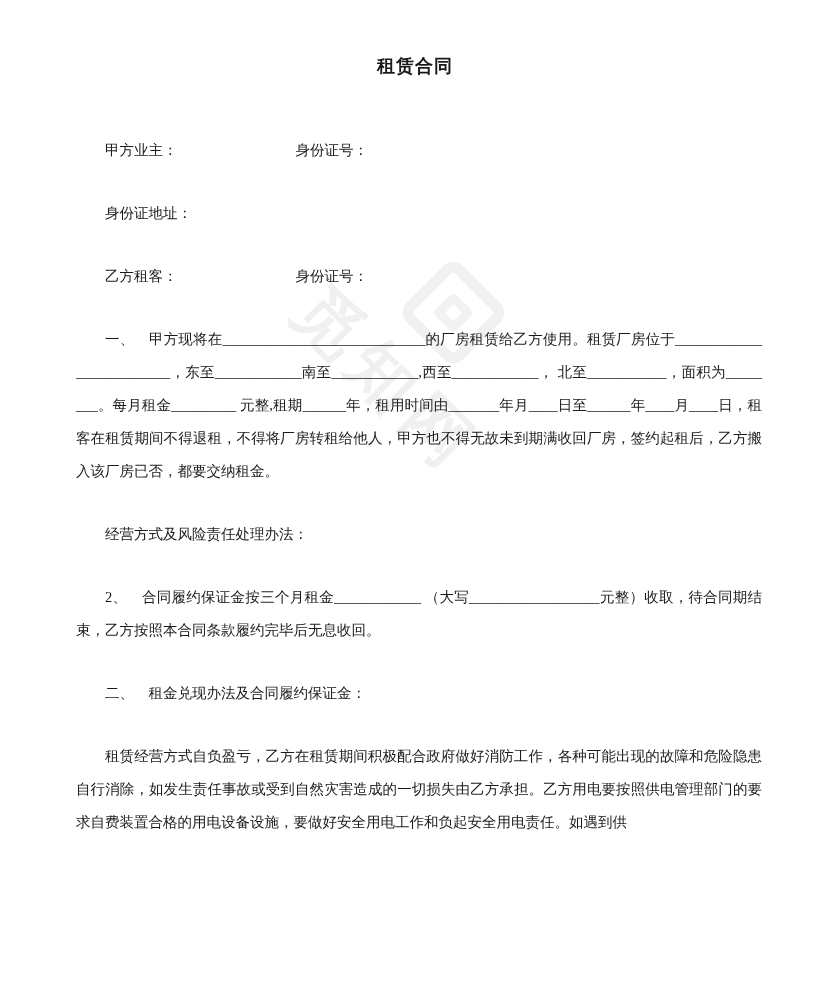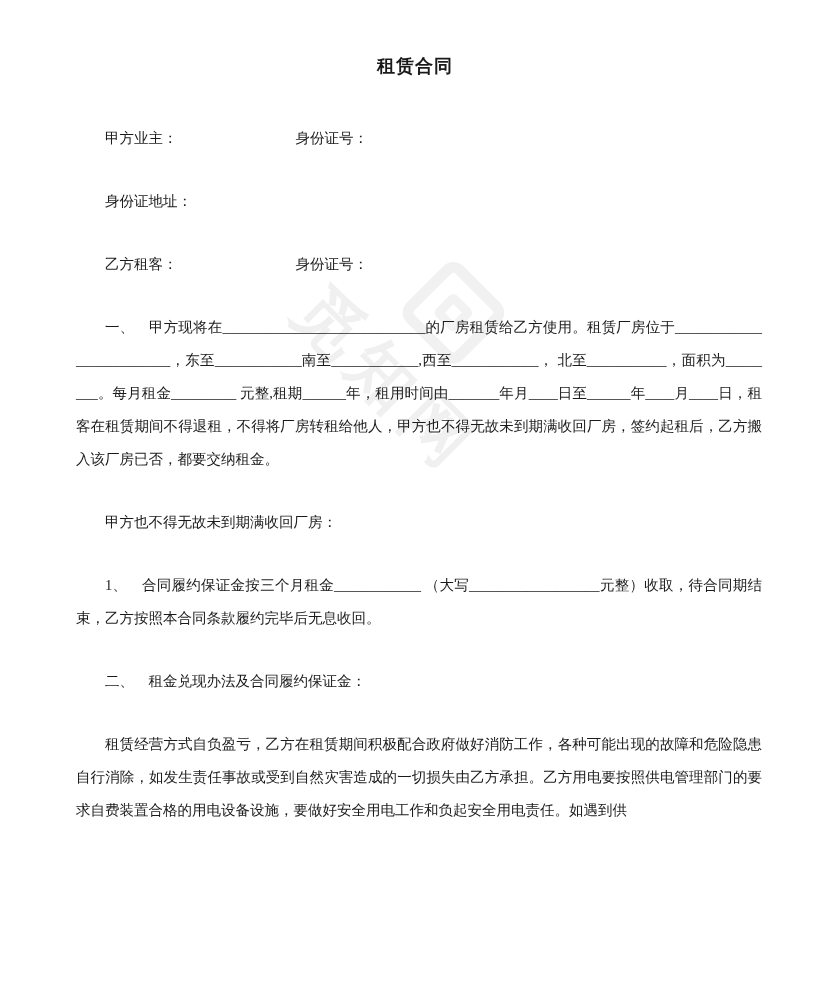--- a/index.html
+++ b/index.html
@@ -19,21 +19,21 @@
   }
   .content {
     position: relative;
     z-index: 2;
     padding: 54px 68px 0 68px;
   }
   .doc-title {
     font-size: 18px;
     font-weight: bold;
     text-align: center;
-    margin: 0 0 44px 0;
+    margin: 0 0 56px 0;
     letter-spacing: 1px;
   }
   .para {
     font-size: 14.5px;
     line-height: 33px;
     margin: 0 0 30px 8px;
     text-align: justify;
     text-indent: 2em;
     word-break: break-all;
     font-family: Liberation Serif, serif;
@@ -100,23 +100,23 @@
 
     <p class="para"><span>甲方业主：</span><span class="label-right">身份证号：</span></p>
 
     <p class="para">身份证地址：</p>
 
     <p class="para"><span>乙方租客：</span><span class="label-right">身份证号：</span></p>
 
 
     <p class="para">一、　甲方现将在____________________________的厂房租赁给乙方使用。租赁厂房位于_________________________，东至____________南至____________,西至____________， 北至___________，面积为________。每月租金_________ 元整,租期______年，租用时间由_______年月____日至______年____月____日，租客在租赁期间不得退租，不得将厂房转租给他人，甲方也不得无故未到期满收回厂房，签约起租后，乙方搬入该厂房已否，都要交纳租金。</p>
 
-    <p class="para">甲方也不得无故未到期满收回厂房：</p>
+    <p class="para">经营方式及风险责任处理办法：</p>
 
 
-    <p class="para">1、　合同履约保证金按三个月租金____________ （大写__________________元整）收取，待合同期结束，乙方按照本合同条款履约完毕后无息收回。</p>
+    <p class="para">2、　合同履约保证金按三个月租金____________ （大写__________________元整）收取，待合同期结束，乙方按照本合同条款履约完毕后无息收回。</p>
 
     <p class="para">二、　租金兑现办法及合同履约保证金：</p>
 
     <p class="para last">租赁经营方式自负盈亏，乙方在租赁期间积极配合政府做好消防工作，各种可能出现的故障和危险隐患自行消除，如发生责任事故或受到自然灾害造成的一切损失由乙方承担。乙方用电要按照供电管理部门的要求自费装置合格的用电设备设施，要做好安全用电工作和负起安全用电责任。如遇到供</p>
 
   </div>
 </div>
 
 </body></html>

